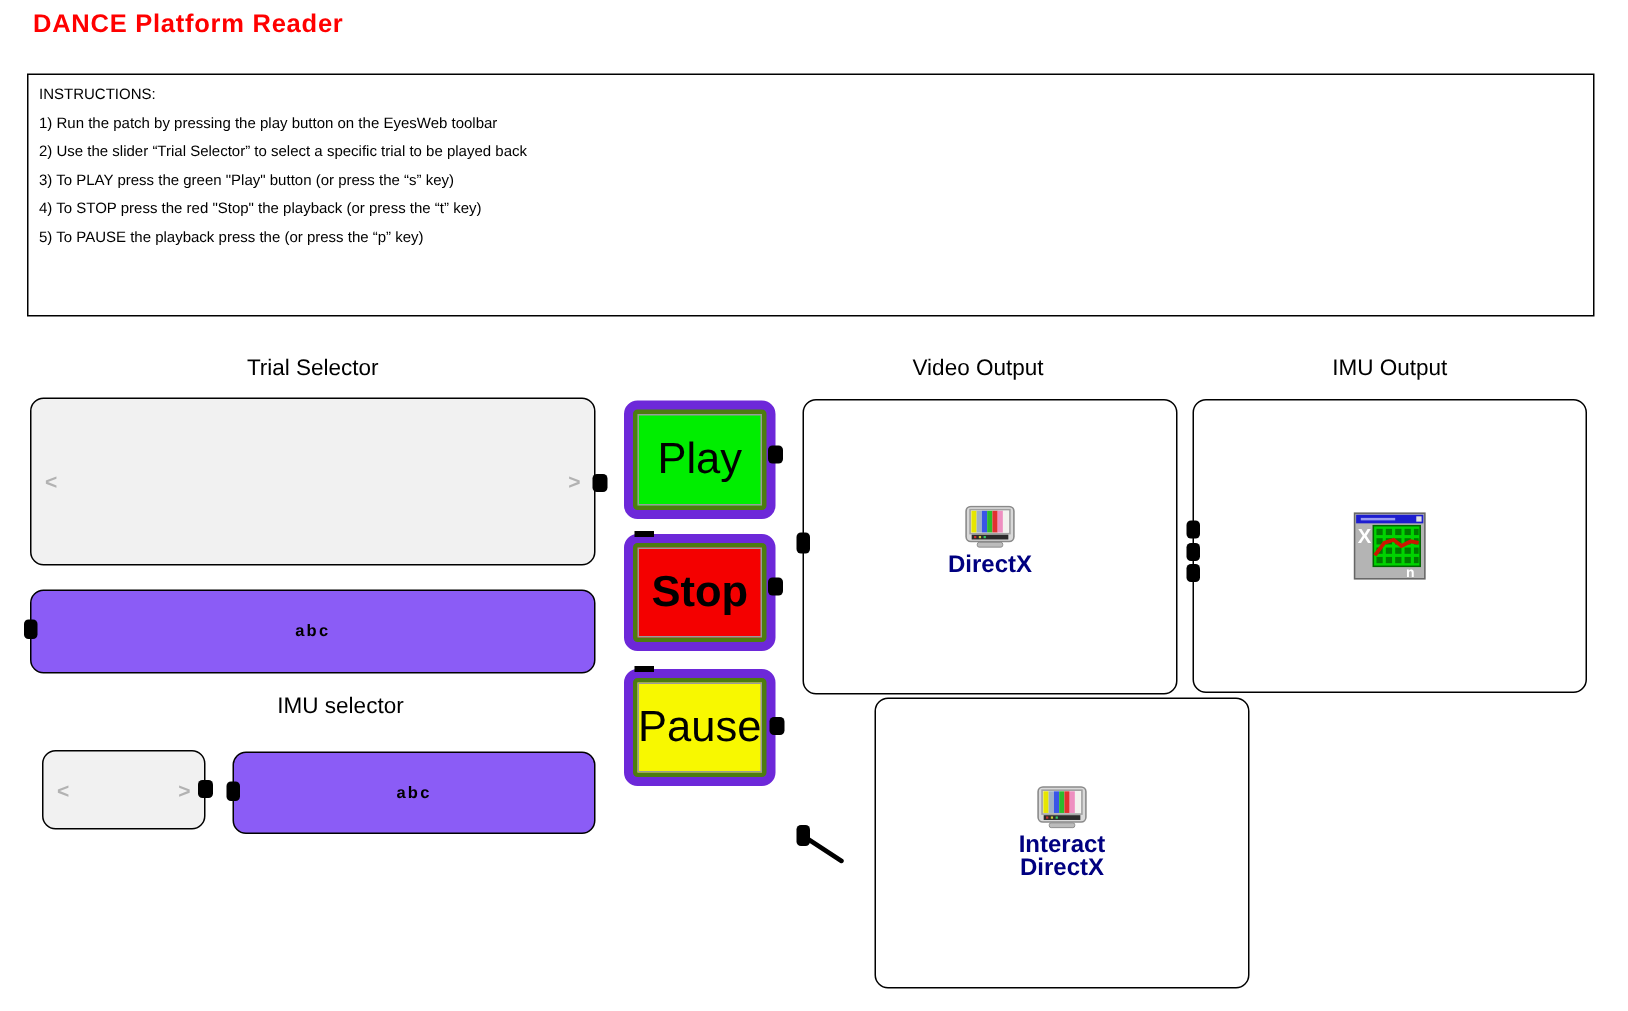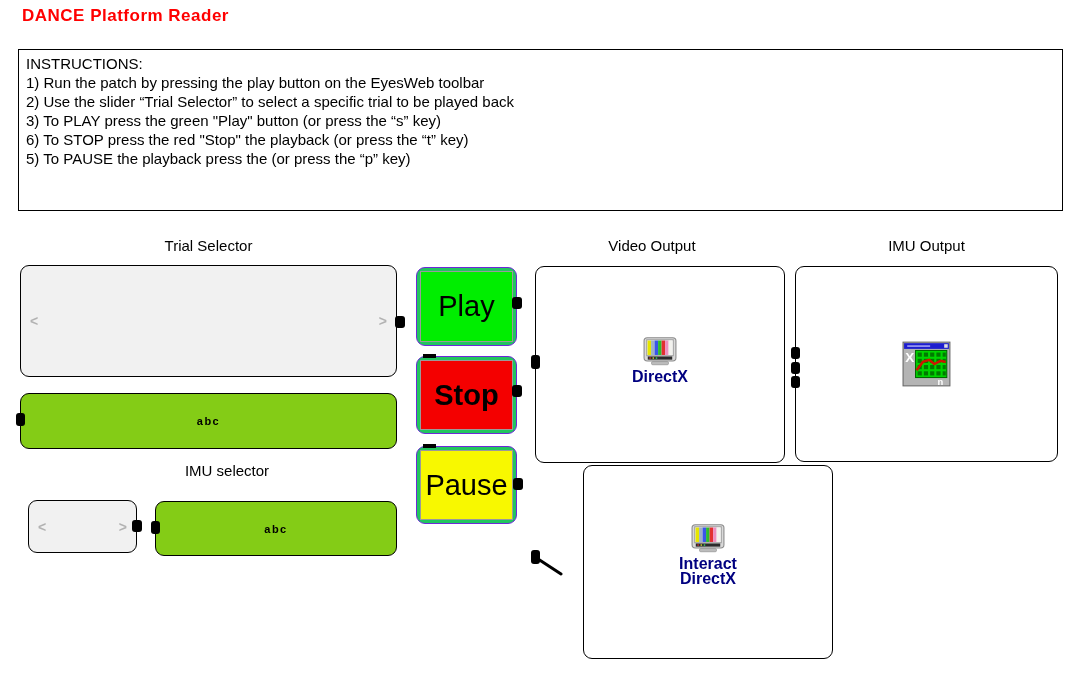--- a/index.html
+++ b/index.html
@@ -3,33 +3,33 @@
 <meta charset="utf-8">
 <style>
   html,body {margin:0; padding:0; background:#ffffff;}
   body {font-family:"Liberation Sans","DejaVu Sans",sans-serif; color:#000;}
   .stage {position:relative; width:1085px; height:674px; background:#fff; overflow:hidden;}
   .abs {position:absolute;}
 
   .title {left:22px; top:6px; font-size:17px; font-weight:bold; letter-spacing:0.5px;}
 
   .instr-box {left:18px; top:49px; width:1045px; height:162px; border:1px solid #000;
-              box-sizing:border-box; padding:4px 7px; font-size:15px; line-height:19px;}
+              box-sizing:border-box; padding:4px 7px; font-size:10px; line-height:19px;}
   .instr-line {min-height:19px; white-space:nowrap;}
 
   .sec-label {font-size:15px; text-align:center;}
 
   .slider {background:#f1f1f1; border:1px solid #000; border-radius:9px; box-sizing:border-box;
            display:flex; align-items:center; justify-content:space-between; padding:0 9px;
            color:#b2b2b2; font-size:14px; font-weight:bold;}
-  .textbox {background:#84cc16; border:1px solid #000; border-radius:9px; box-sizing:border-box;
+  .textbox {background:#8b5cf6; border:1px solid #000; border-radius:9px; box-sizing:border-box;
             display:flex; align-items:center; justify-content:center;
             font-size:11px; font-weight:bold; letter-spacing:1.5px;}
 
-  .btn-frame {border:1px solid #6d28d9; border-radius:9px; background:#22c55e; box-sizing:border-box; cursor:pointer;}
+  .btn-frame {border:6px solid #6d28d9; border-radius:9px; background:#4d7c0f; box-sizing:border-box; cursor:pointer;}
   .btn-inner {position:absolute; left:3px; top:3px; right:3px; bottom:3px; border:1px solid #9a9a9a;
               display:flex; align-items:center; justify-content:center; font-size:29px;}
 
   .panel {background:#fff; border:1px solid #000; border-radius:9px; box-sizing:border-box;}
   .panel-content {position:absolute; left:0; right:0; display:flex; flex-direction:column; align-items:center;}
   .block-label {font-size:16px; font-weight:bold; text-align:center; line-height:15px; margin-top:2px;}
 
   .pin {position:absolute; background:#000; border-radius:3px;}
   .tick {position:absolute; background:#000;}
 </style>
@@ -38,21 +38,21 @@
 
 <div class="stage">
 
   <div class="abs title" style="color: rgb(255, 0, 0);">DANCE Platform Reader</div>
 
   <div class="abs instr-box">
     <div class="instr-line">INSTRUCTIONS:</div>
     <div class="instr-line">1) Run the patch by pressing the play button on the EyesWeb toolbar</div>
     <div class="instr-line">2) Use the slider “Trial Selector” to select a specific trial to be played back</div>
     <div class="instr-line">3) To PLAY press the green "Play" button (or press the “s” key)</div>
-    <div class="instr-line">6) To STOP press the red "Stop" the playback (or press the “t” key)</div>
+    <div class="instr-line">4) To STOP press the red "Stop" the playback (or press the “t” key)</div>
     <div class="instr-line">5) To PAUSE the playback press the (or press the “p” key)</div>
     <div class="instr-line"></div>
   </div>
 
   <div class="abs sec-label" style="left:20px; top:237px; width:377px;">Trial Selector</div>
   <div class="abs sec-label" style="left:530px; top:237px; width:244px;">Video Output</div>
   <div class="abs sec-label" style="left:795px; top:237px; width:263px;">IMU Output</div>
   <div class="abs sec-label" style="left:28px; top:462px; width:398px;">IMU selector</div>
 
   <div class="abs slider" style="left: 20px; top: 265px; width: 377px; height: 112px; background-color: rgb(241, 241, 241);">

